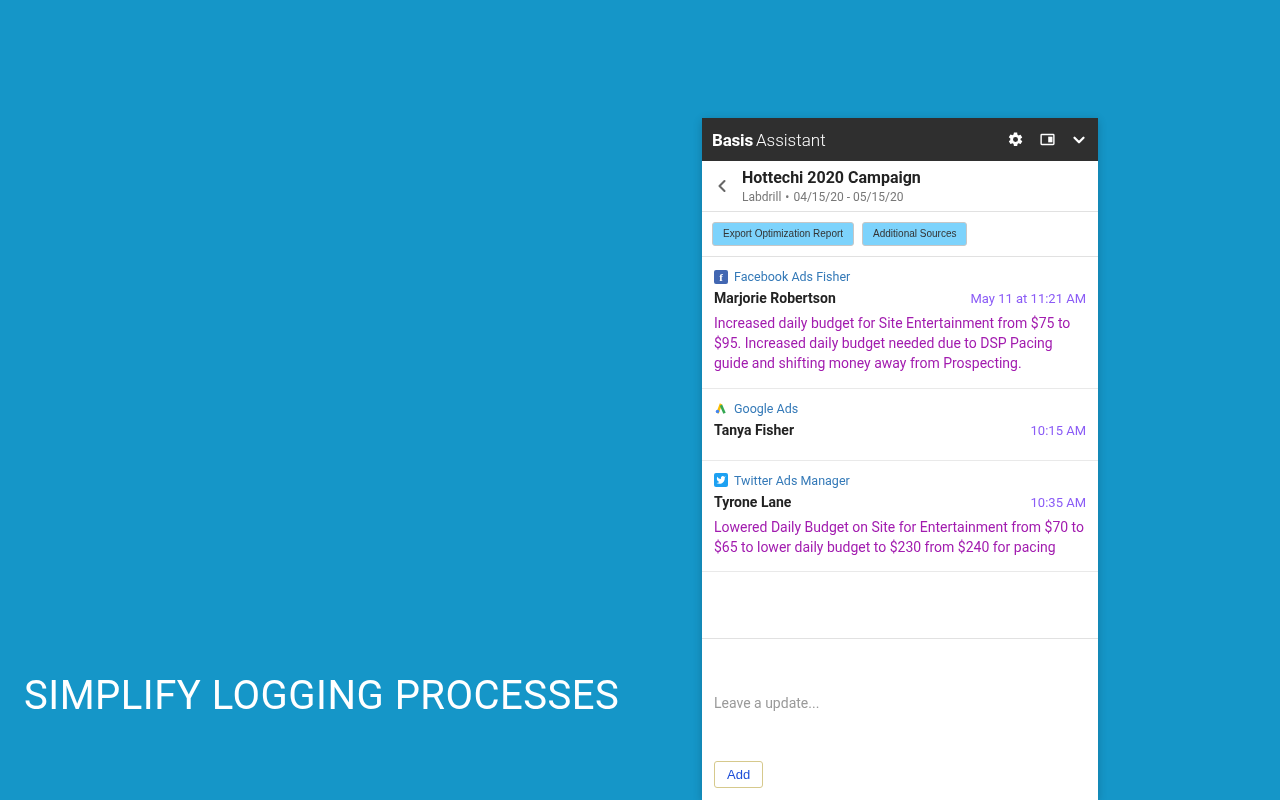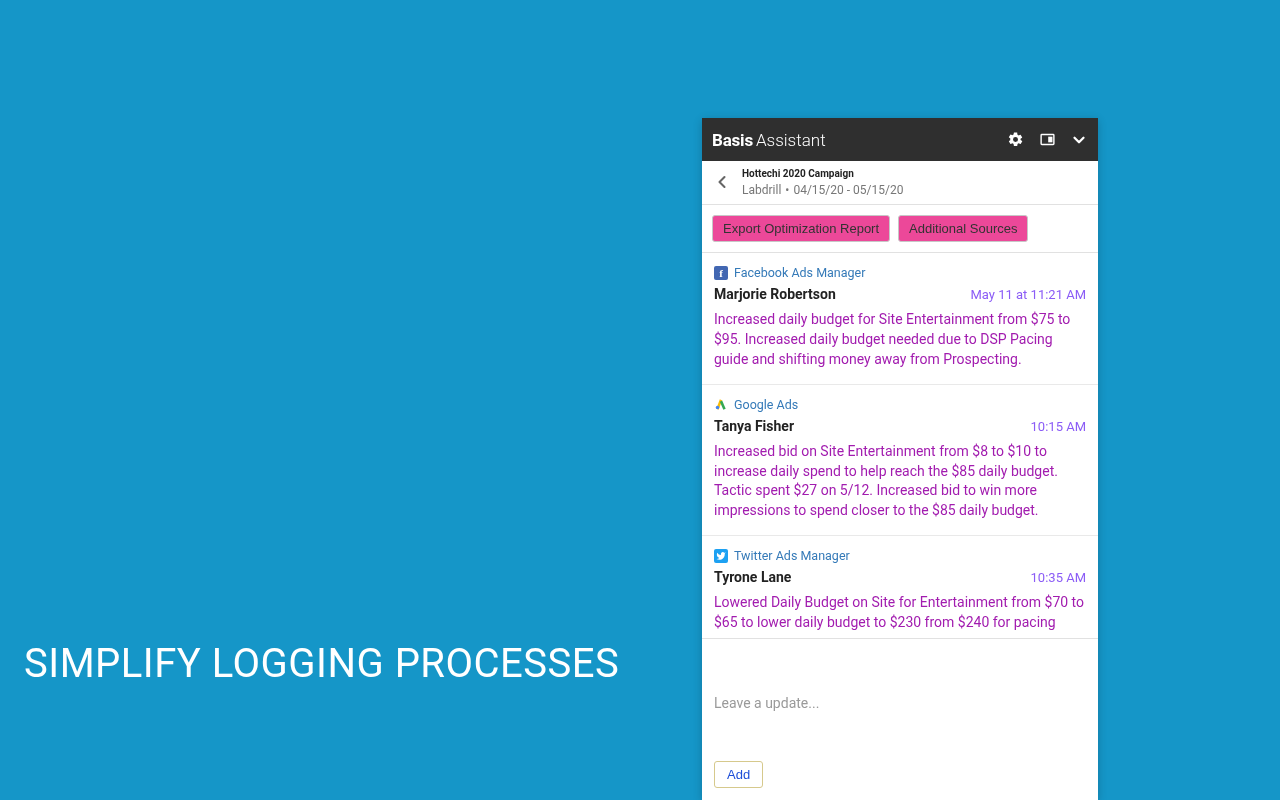--- a/index.html
+++ b/index.html
@@ -3,21 +3,21 @@
 <meta charset="utf-8">
 <style>
   * { box-sizing: border-box; margin: 0; padding: 0; }
   html, body { width: 1280px; height: 800px; overflow: hidden; font-family: -apple-system, BlinkMacSystemFont, "Segoe UI", Roboto, "Helvetica Neue", Arial, sans-serif; }
   body { background: #1596c8; position: relative; }
 
   
   .headline {
     position: absolute;
     left: 24px;
-    top: 640px;
+    top: 672px;
     color: #fff;
     font-size: 40px;
     font-weight: 400;
     letter-spacing: 0.5px;
   }
 
   
   .panel {
     position: absolute;
     left: 702px;
@@ -48,37 +48,37 @@
   
   .campaign {
     display: flex;
     align-items: center;
     padding: 7px 12px 7px 6px;
     border-bottom: 1px solid #e1e1e1;
     background:#fff;
   }
   .campaign .back { width: 28px; height: 28px; display:flex; align-items:center; justify-content:center; cursor:pointer; color:#555; }
   .campaign .ctext { margin-left: 6px; }
-  .campaign-title { font-size: 10px; font-weight: 700; color:#222; line-height:1.25; }
+  .campaign-title { font-size: 16px; font-weight: 700; color:#222; line-height:1.25; }
   .campaign-sub { font-size: 12px; color:#777; margin-top:2px; }
   .campaign-sub .dot { margin: 0 4px; }
 
   
   .btnrow {
     padding: 10px 10px;
     border-bottom: 1px solid #e1e1e1;
     display: flex;
     gap: 8px;
   }
   .pillbtn {
-    background: #ec4899;
+    background: #7dd3fc;
     border: 1px solid #c7c7c7;
     border-radius: 3px;
     padding: 5px 10px;
-    font-size: 13px;
+    font-size: 10px;
     color: #333;
     cursor: pointer;
     line-height: 1.2;
   }
 
   
   .entries { flex:1; overflow-y:auto; }
   .entry {
     padding: 12px 12px 14px 12px;
     border-bottom: 1px solid #e9e9e9;
@@ -154,21 +154,21 @@
   <div class="btnrow">
     <button class="pillbtn">Export Optimization Report</button>
     <button class="pillbtn">Additional Sources</button>
   </div>
 
   <div class="entries">
 
     <div class="entry">
       <div class="source">
         <span class="source-icon fb-ic">f</span>
-        <span class="source-link">Facebook Ads Manager</span>
+        <span class="source-link">Facebook Ads Fisher</span>
       </div>
       <div class="entry-row">
         <span class="author">Marjorie Robertson</span>
         <span class="time">May 11 at 11:21 AM</span>
       </div>
       <div class="body">Increased daily budget for Site Entertainment from $75 to $95. Increased daily budget needed due to DSP Pacing guide and shifting money away from Prospecting.</div>
     </div>
 
     <div class="entry">
       <div class="source">
@@ -178,21 +178,20 @@
               <path fill="#34A853" d="M14 6l6 14-4 2-6-14z"></path>
               <circle cx="6" cy="18" r="3" fill="#4285F4"></circle>
             </svg>
         </span>
         <span class="source-link">Google Ads</span>
       </div>
       <div class="entry-row">
         <span class="author">Tanya Fisher</span>
         <span class="time">10:15 AM</span>
       </div>
-      <div class="body">Increased bid on Site Entertainment from $8 to $10 to increase daily spend to help reach the $85 daily budget. Tactic spent $27 on 5/12. Increased bid to win more impressions to spend closer to the $85 daily budget.</div>
     </div>
 
     <div class="entry">
       <div class="source">
         <span class="source-icon tw-ic">
           <svg viewBox="0 0 24 24" width="10" height="10" fill="#fff">
               <path d="M23 3a10.9 10.9 0 0 1-3.14 1.53A4.48 4.48 0 0 0 12 8.5v1A10.66 10.66 0 0 1 3 4s-4 9 5 13a11.64 11.64 0 0 1-7 2c9 5 20 0 20-11.5a4.5 4.5 0 0 0-.08-.83A7.72 7.72 0 0 0 23 3z"></path>
             </svg>
         </span>
         <span class="source-link">Twitter Ads Manager</span>

